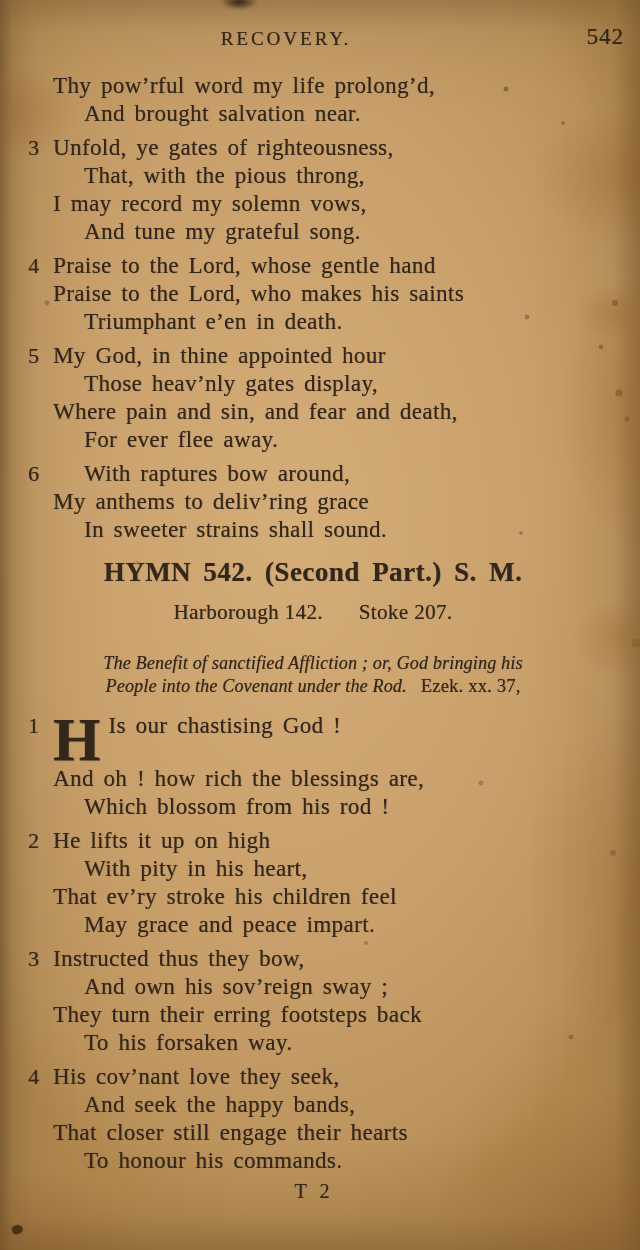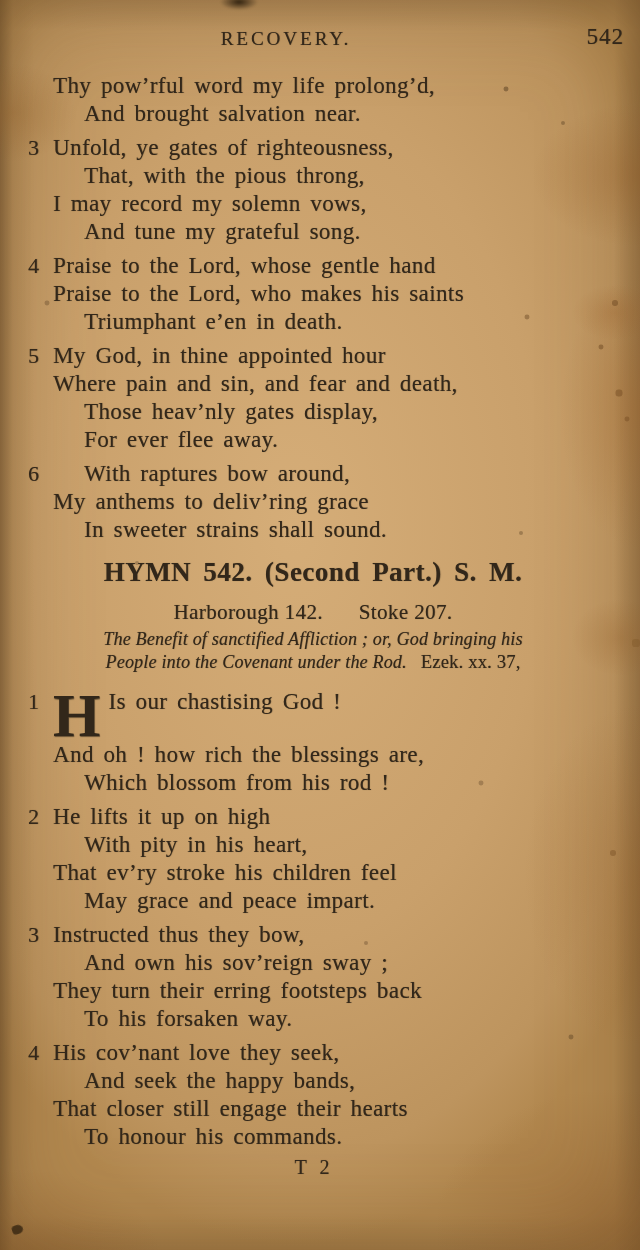--- a/index.html
+++ b/index.html
@@ -42,21 +42,21 @@
   .vnum{position:absolute;left:2px;top:1px;font-size:22px;}
   .vline{white-space:nowrap;font-size:23px;line-height:28px;letter-spacing:.4px;word-spacing:3.5px;}
   .i0{margin-left:27px;}
   .i1{margin-left:58px;}
 
   
   .hymn-heading{margin:12px 0 0 0;text-align:center;font-weight:bold;
     font-size:27px;line-height:32px;letter-spacing:.5px;word-spacing:5px;}
   .tunes{margin-top:13px;text-align:center;font-size:21px;line-height:23px;letter-spacing:.4px;}
   .tunes span + span{margin-left:30px;}
-  .subtitle{margin-top:4px;text-align:center;font-size:18px;line-height:23px;letter-spacing:.2px;}
+  .subtitle{margin-top:28px;text-align:center;font-size:18px;line-height:23px;letter-spacing:.2px;}
   .subtitle em{font-style:italic;}
   .subtitle .ref{font-style:normal;margin-left:14px;font-size:18.5px;}
 
   
   .dc-row{display:flex;margin-left:27px;align-items:flex-start;}
   .dropcap{font-size:61px;line-height:51px;font-weight:bold;padding:2px 8px 0 0;
     text-shadow:0.6px 0.6px 1px rgba(46,36,21,.6);}
 
   .sig{margin-top:5px;text-align:center;font-size:20px;letter-spacing:2px;word-spacing:4px;}
 
@@ -115,22 +115,22 @@
       <div class="verse">
         <span class="vnum">4</span>
         <div class="vline i0">Praise to the Lord, whose gentle hand</div>
         <div class="vline i0">Praise to the Lord, who makes his saints</div>
         <div class="vline i1">Triumphant e’en in death.</div>
       </div>
 
       <div class="verse">
         <span class="vnum">5</span>
         <div class="vline i0">My God, in thine appointed hour</div>
+        <div class="vline i1">Those heav’nly gates display,</div>
         <div class="vline i0">Where pain and sin, and fear and death,</div>
-        <div class="vline i1">Those heav’nly gates display,</div>
         <div class="vline i1">For ever flee away.</div>
       </div>
 
       <div class="verse">
         <span class="vnum">6</span>
         <div class="vline i1">With raptures bow around,</div>
         <div class="vline i0">My anthems to deliv’ring grace</div>
         <div class="vline i1">In sweeter strains shall sound.</div>
       </div>
     </section>

